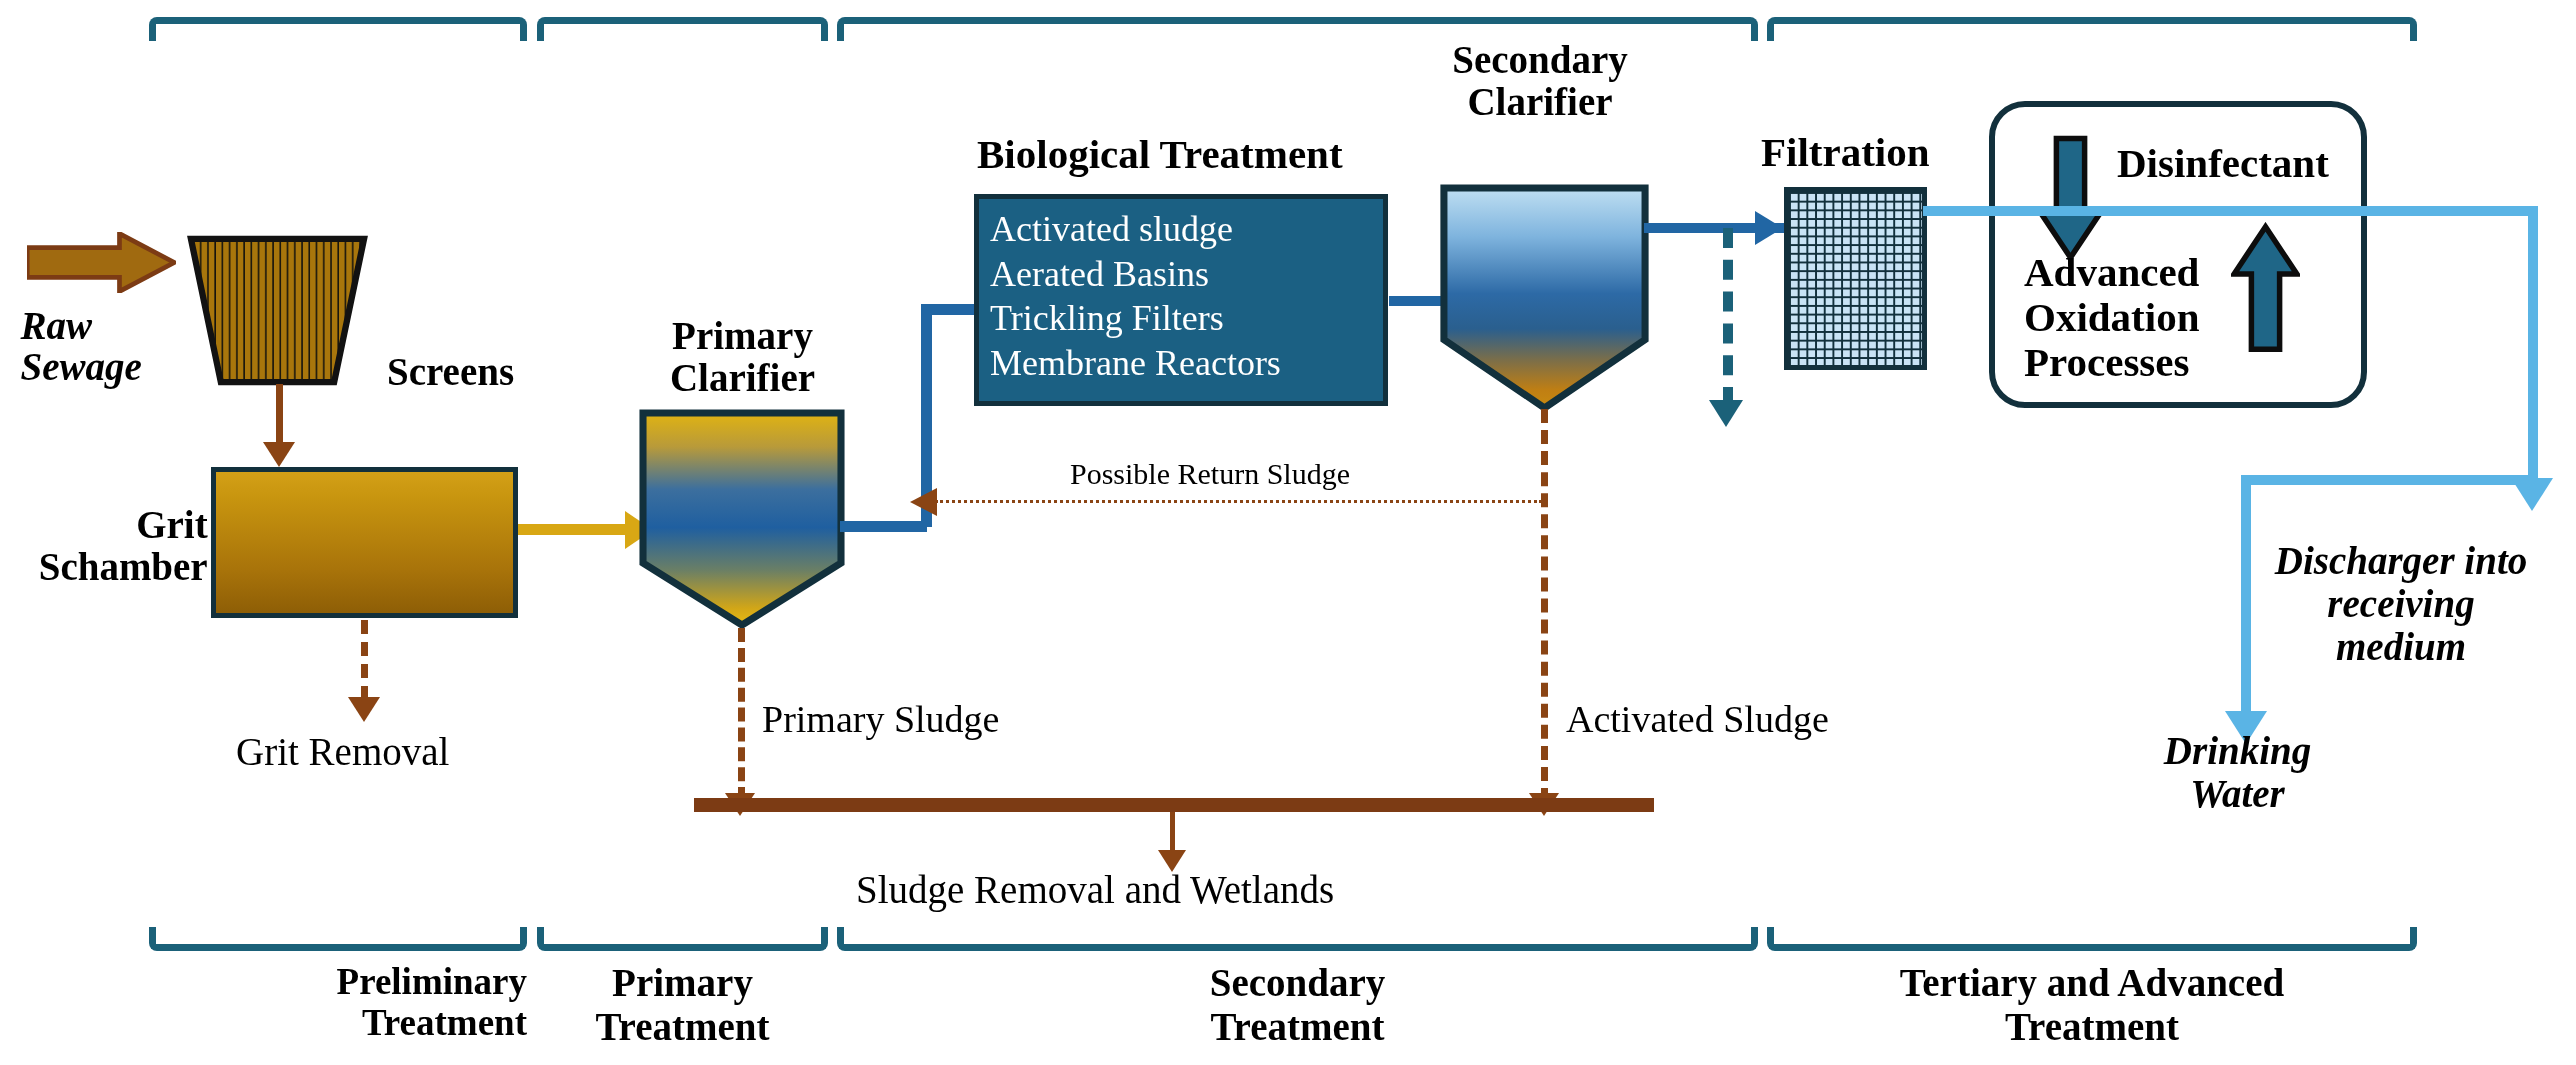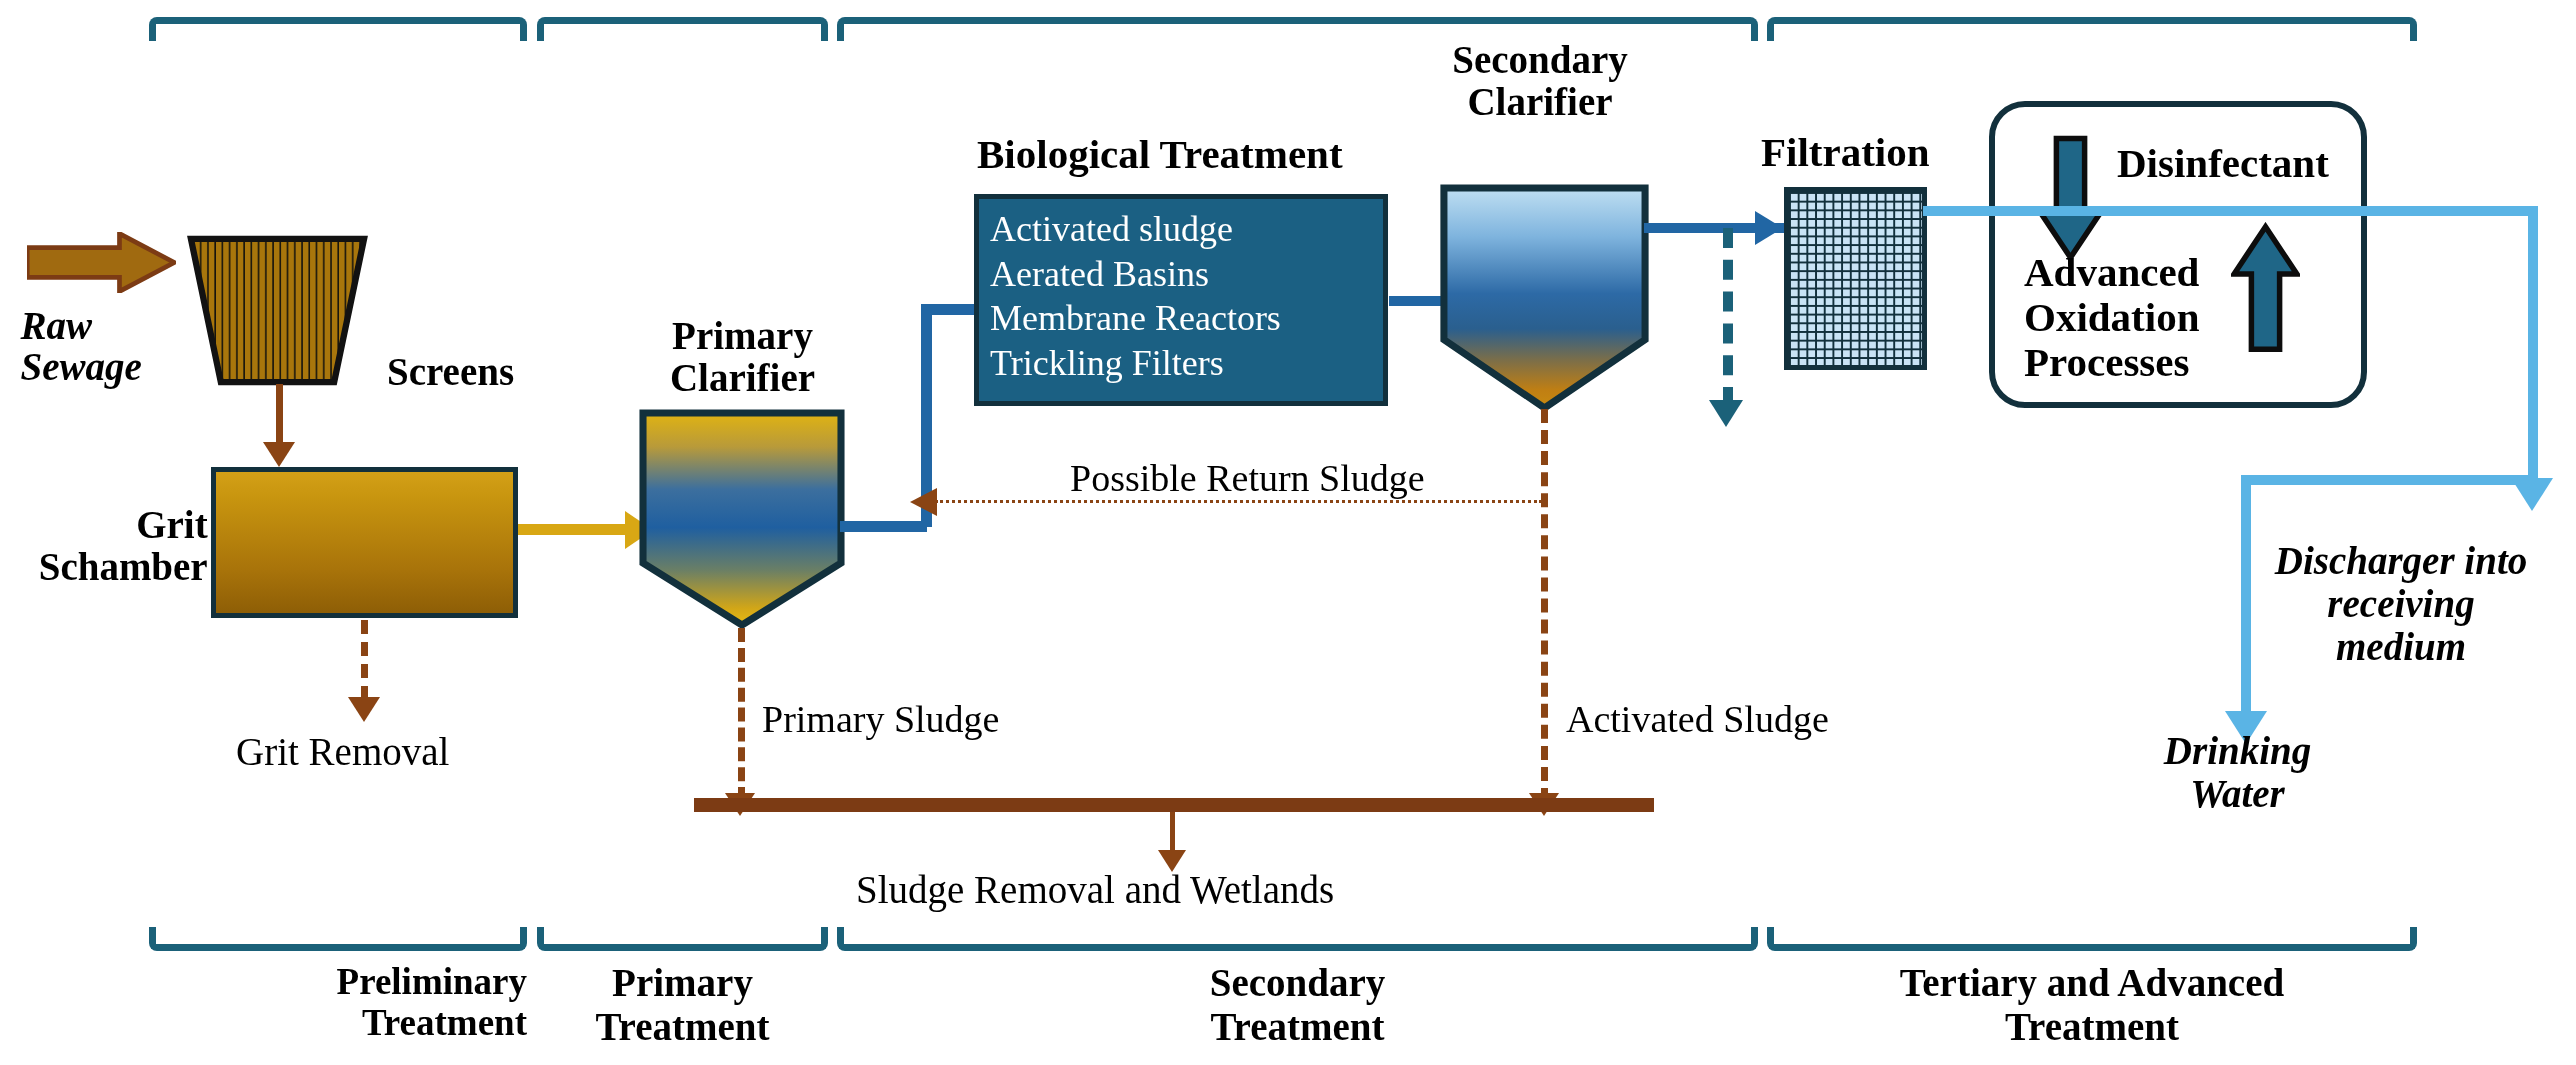--- a/index.html
+++ b/index.html
@@ -172,22 +172,22 @@
   <div class="tri" style="left:1001px; top:292px; border-top:17.3px solid transparent; border-bottom:17.3px solid transparent; border-left:28px solid #2166a4;"></div>
 
   <div class="vline" style="left:738px; top:628px; height:173px; border-left-width:7px; border-left-style:dashed; border-left-color:#8a4414;"></div>
   <div class="tri" style="left:725px; top:793px; border-left:15.7px solid transparent; border-right:15.7px solid transparent; border-top:23.6px solid #8a4414;"></div>
   <div class="lbl" style="left:762px; top:700px; font-size:38px;">Primary Sludge</div>
 
   <div class="lbl bold" style="left:977px; top:134px; font-size:41px;">Biological Treatment</div>
   <div class="bio-box" style="left:974px; top:194px; width:414px; height:212px;">
     <div class="bio-line">Activated sludge</div>
     <div class="bio-line">Aerated Basins</div>
+    <div class="bio-line">Trickling Filters</div>
     <div class="bio-line">Membrane Reactors</div>
-    <div class="bio-line">Trickling Filters</div>
   </div>
 
   <div class="hline" style="left:1389px; top:296px; width:57px; border-top-width:10.2px; border-top-color:#2166a4;"></div>
   <div class="tri" style="left:1441px; top:285px; border-top:16.5px solid transparent; border-bottom:16.5px solid transparent; border-left:27px solid #2166a4;"></div>
 
   <div class="lbl bold" style="left:1430px; top:39px; width:220px; text-align:center; font-size:39px; line-height:1.08;">Secondary
 Clarifier</div>
   <div class="abs" style="left:1440px; top:184px; width:209px; height:228px;">
     <svg width="209" height="228" viewBox="0 0 266 290">
       <defs>
@@ -210,21 +210,21 @@
 
   <div class="vline" style="left:1723px; top:228px; height:179px; border-left-width:10.2px; border-left-style:dashed; border-left-color:#1b6179;"></div>
   <div class="tri" style="left:1709px; top:400px; border-left:17.3px solid transparent; border-right:17.3px solid transparent; border-top:27px solid #1b6179;"></div>
 
   <div class="vline" style="left:1541px; top:409px; height:393px; border-left-width:7px; border-left-style:dashed; border-left-color:#8a4414;"></div>
   <div class="tri" style="left:1529px; top:793px; border-left:15.7px solid transparent; border-right:15.7px solid transparent; border-top:23.6px solid #8a4414;"></div>
   <div class="lbl" style="left:1566px; top:700px; font-size:38px;">Activated Sludge</div>
 
   <div class="hline" style="left:935px; top:500px; width:607px; border-top-width:3.9px; border-top-style:dotted; border-top-color:#8a4414;"></div>
   <div class="tri" style="left:910px; top:488px; border-top:14px solid transparent; border-bottom:14px solid transparent; border-right:27px solid #8a4414;"></div>
-  <div class="lbl" style="left:1070px; top:459px; font-size:38px;">Possible Return Sludge</div>
+  <div class="lbl" style="left:1070px; top:459px; font-size:30px;">Possible Return Sludge</div>
 
   <div class="lbl bold" style="left:1761px; top:132px; font-size:41px;">Filtration</div>
   <div class="filt-grid" style="left:1784px; top:187px; width:143px; height:183px;"></div>
 
 
   <div class="aop-box" style="left:1989px; top:101px; width:378px; height:307px;"></div>
 
   <div class="abs" style="left:2036px; top:135px; width:69px; height:126px;">
     <svg width="69" height="126" viewBox="0 0 88 160">
       <polygon points="26,4 62,4 62,96 84,96 44,156 4,96 26,96" fill="#1f6687" stroke="#0d0d0d" stroke-width="7"></polygon>

